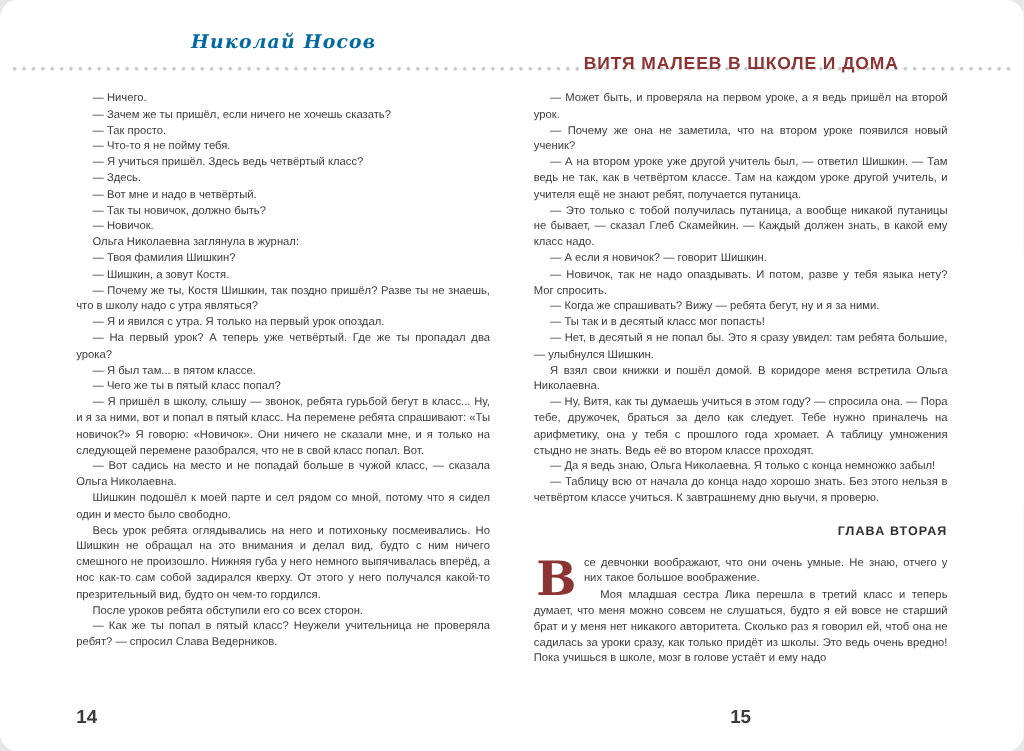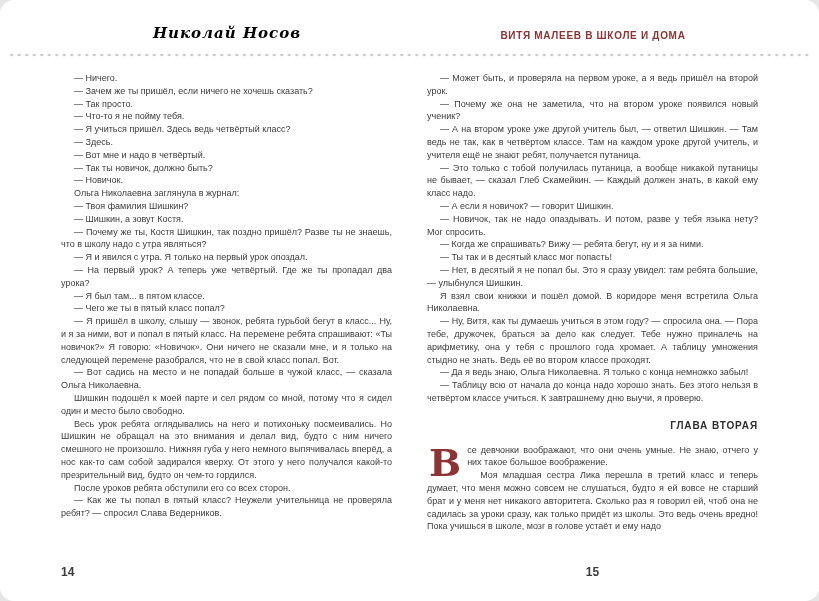--- a/index.html
+++ b/index.html
@@ -20,26 +20,26 @@
     position:absolute; left:8px; right:8px; top:52px; height:6px;
     background-image:radial-gradient(circle, #c9c9c9 1.4px, transparent 1.6px);
     background-size:7.5px 6px;
     background-repeat:repeat-x;
   }
   .author-header {
     position:absolute; top:24px; left:62px; width:330px;
     text-align:center;
     font-family:"DejaVu Serif", serif;
     font-style:italic; font-weight:700;
-    font-size:15px; color:#000000; letter-spacing:1px;
+    font-size:15px; color:#0369a1; letter-spacing:1px;
   }
   .title-header {
-    position:absolute; top:30px; left:428px; width:330px;
+    position:absolute; top:42px; left:428px; width:330px;
     text-align:center;
-    font-weight:700; font-size:10px;
+    font-weight:700; font-size:14px;
     color:#8c3434; letter-spacing:0.7px;
   }
   .text-col {
     position:absolute; top:72px; width:331px;
     color:#3b3b3b; font-size:9px; line-height:12.8px;
     text-align:justify;
   }
   .text-col.left-col  { left:61px; }
   .text-col.right-col { left:427px; }
   .para { margin:0; text-indent:13px; }
@@ -51,21 +51,21 @@
   .chapter-opening { text-indent:0; }
   .dropcap {
     float:left;
     font-family:"DejaVu Serif", serif;
     font-weight:700; font-size:38px; line-height:36px;
     color:#8c3434;
     padding:1px 6px 0 2px;
   }
   .pagenum {
     position:absolute; top:565px;
-    font-weight:700; font-size:12px; color:#3b3b3b;
+    font-weight:700; font-size:15px; color:#3b3b3b;
   }
   .pagenum.num-left  { left:61px; }
   .pagenum.num-right { left:427px; width:331px; text-align:center; }
 </style>
 </head>
 <body>
 
 <div class="spread">
 
   <div class="dotted-separator"></div>

